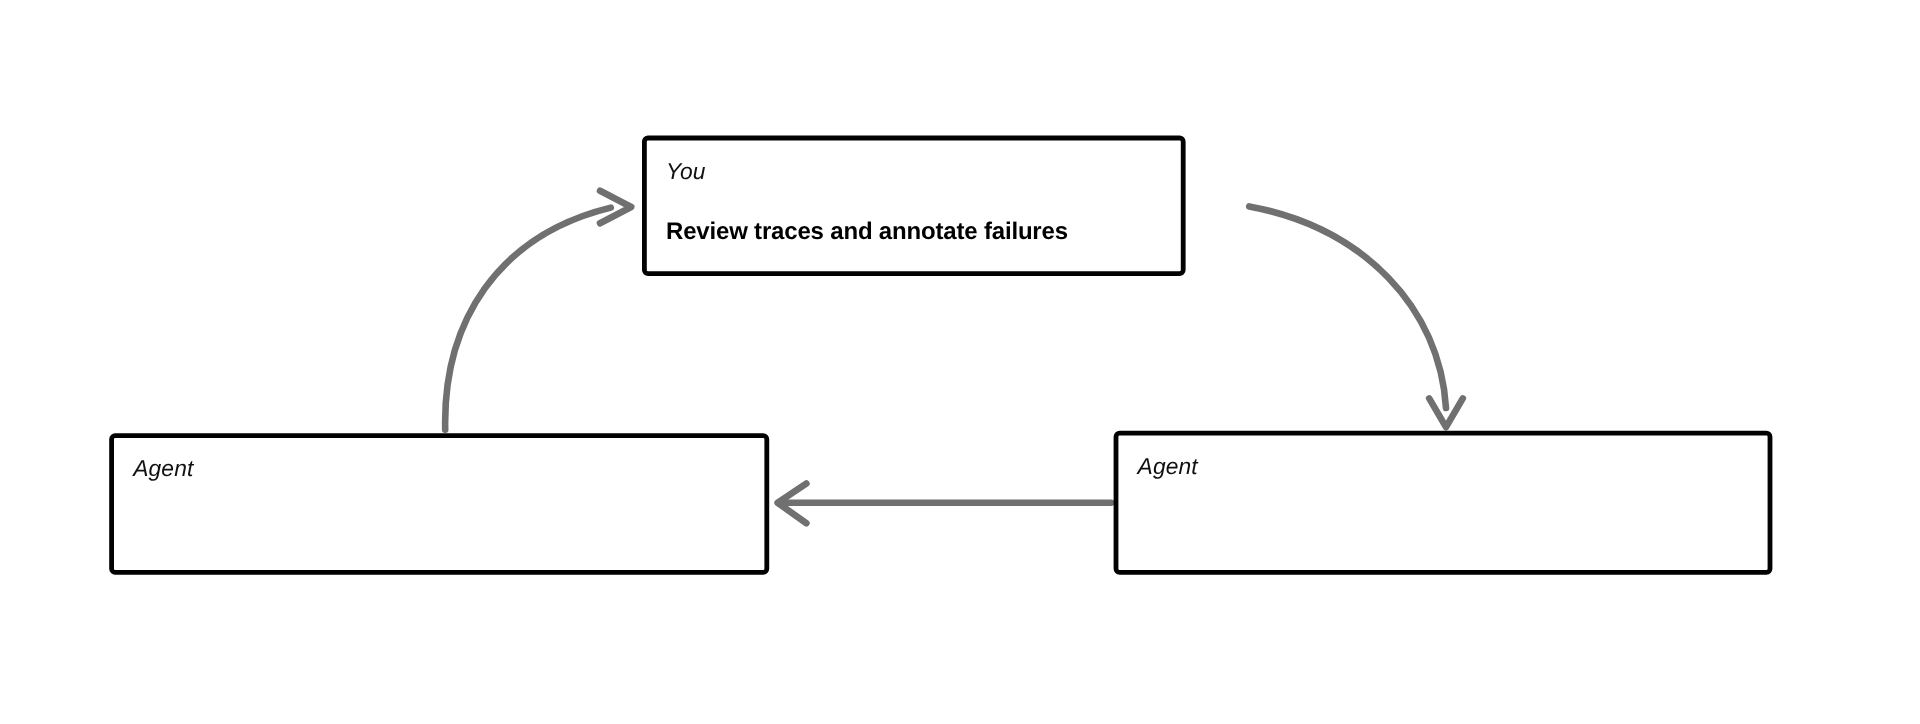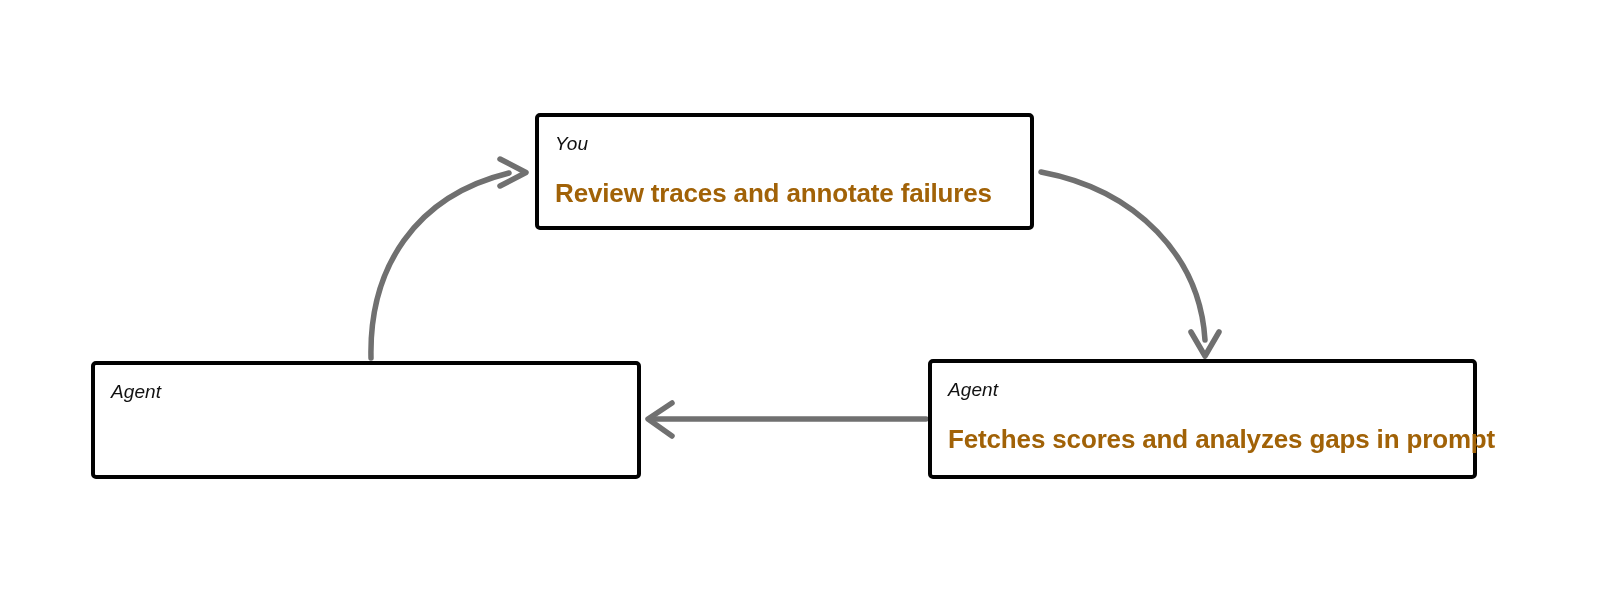--- a/index.html
+++ b/index.html
@@ -40,31 +40,31 @@
     font-weight: 400;
     font-size: 19px;
     line-height: 22px;
     color: #111111;
     letter-spacing: 0.1px;
     white-space: nowrap;
   }
   .node-title {
     margin-top: 25px;
     font-weight: 700;
-    font-size: 26px;
+    font-size: 20px;
     line-height: 26px;
-    color: #a16207;
+    color: #000000;
     letter-spacing: -0.15px;
     white-space: nowrap;
   }
   
   #node-review {
     left: 535px;
     top: 113px;
-    width: 499px;
+    width: 453px;
     height: 117px;
   }
   
   #node-update {
     left: 91px;
     top: 361px;
     width: 550px;
     height: 118px;
   }
   
@@ -102,16 +102,15 @@
     <div class="node-role">You</div>
     <div class="node-title">Review traces and annotate failures</div>
   </div>
 
   <div class="node" id="node-update">
     <div class="node-role">Agent</div>
   </div>
 
   <div class="node" id="node-fetch">
     <div class="node-role">Agent</div>
-    <div class="node-title">Fetches scores and analyzes gaps in prompt</div>
   </div>
 
 </div>
 
 </body></html>

